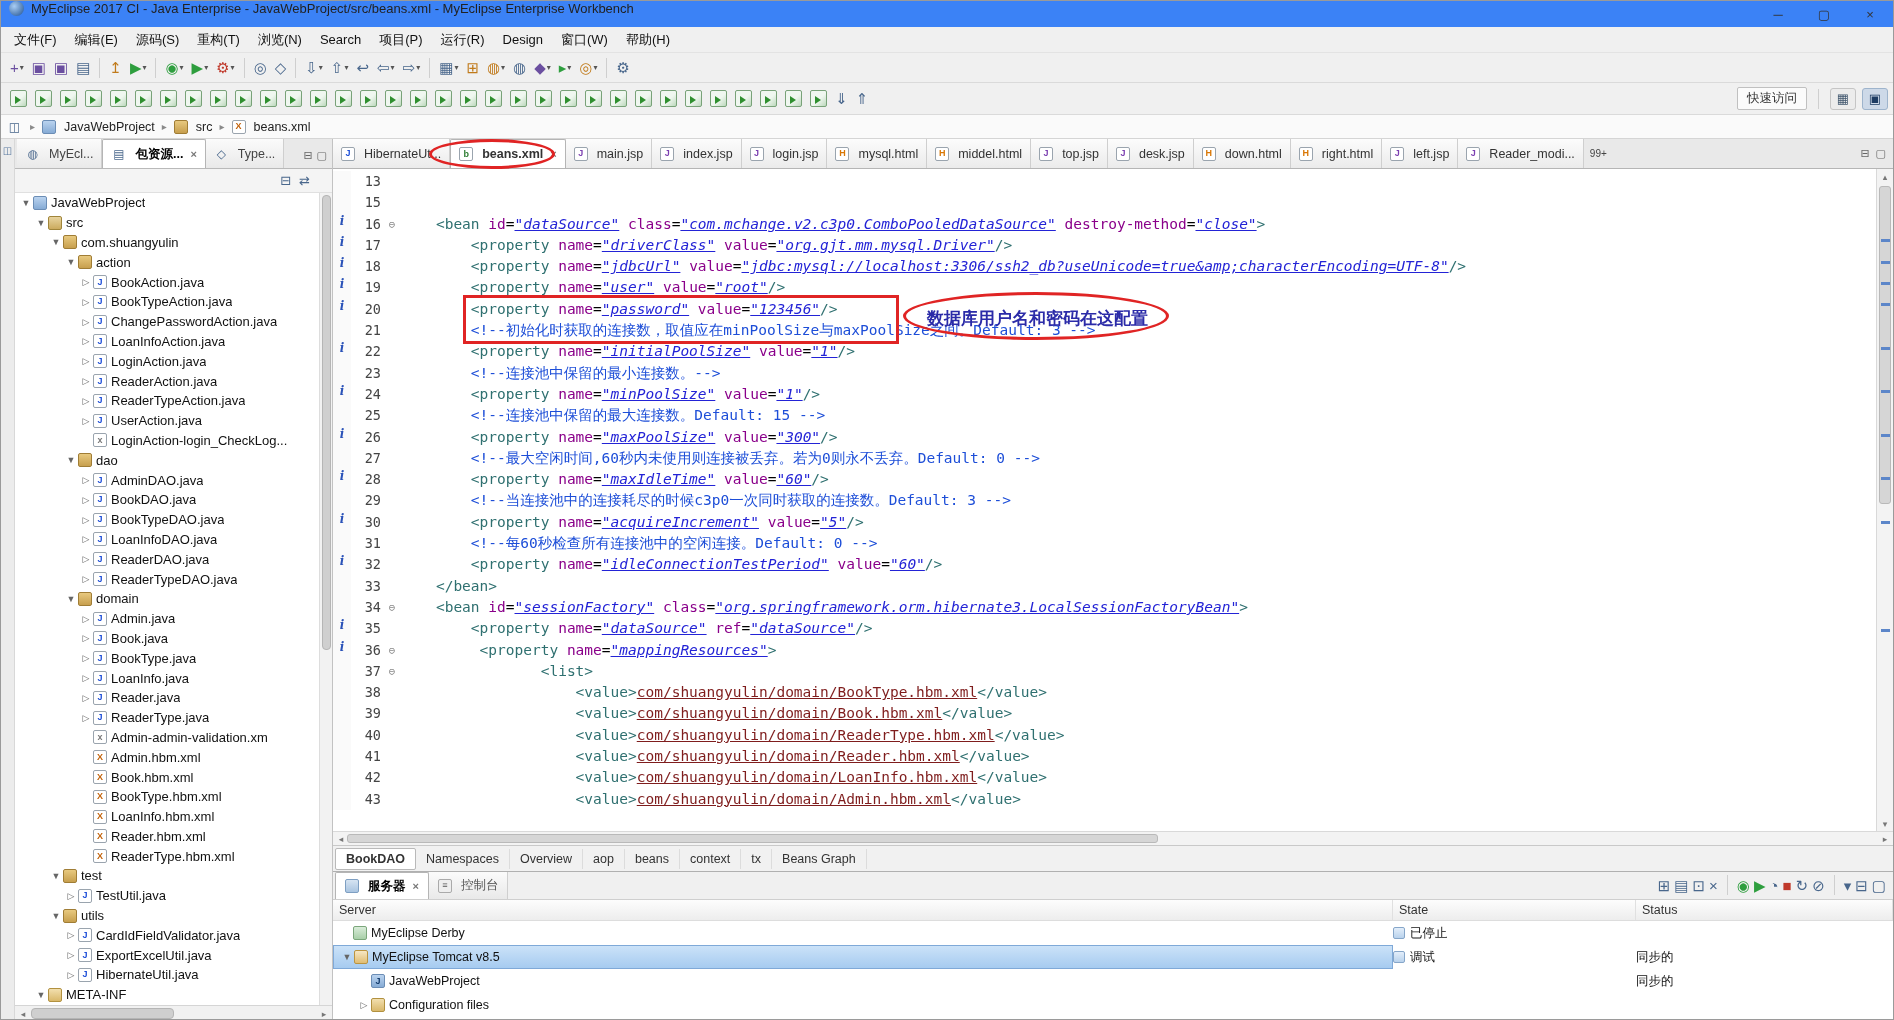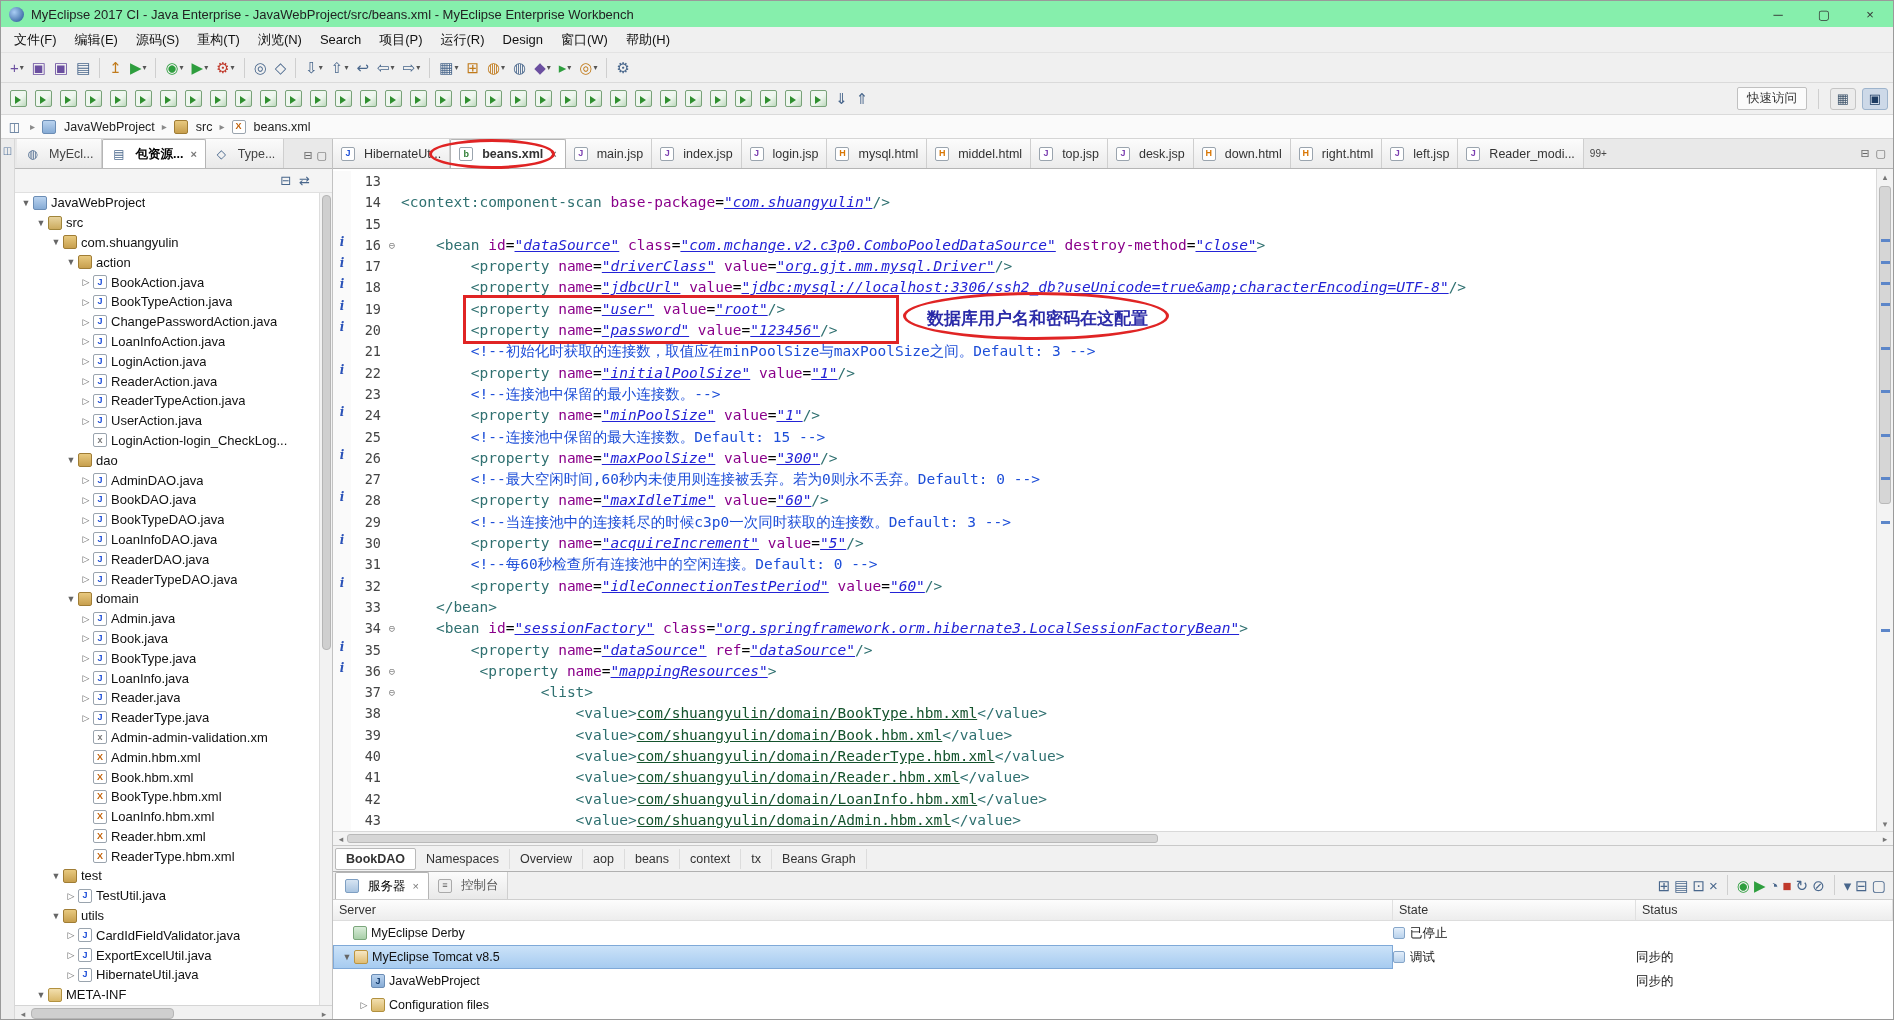--- a/index.html
+++ b/index.html
@@ -1,21 +1,21 @@
 <!DOCTYPE html>
 <html><head>
 <meta charset="utf-8">
 <style>
 *{box-sizing:border-box;margin:0;padding:0}
 html,body{background:#8a8a8a}
 body{font-family:"Liberation Sans","DejaVu Sans",sans-serif}
 .window{width:1894px;height:1020px;background:#f0f0f0;position:relative;overflow:hidden;border:1px solid #9a9a9a}
 
 
-.titlebar{height:26px;display:flex;align-items:center;background:#86efac}
+.titlebar{height:26px;display:flex;background:#3b82f6}
 .app-icon{width:15px;height:15px;margin:0 7px 0 8px;border-radius:50%;background:radial-gradient(circle at 35% 35%,#a9cdf4,#1d4f8f);flex:none}
 .title{font-size:13px;color:#222;white-space:nowrap}
 .win-controls{margin-left:auto;display:flex;height:100%}
 .win-btn{width:46px;display:flex;align-items:center;justify-content:center;font-size:13px;color:#333}
 
 
 .menubar{height:26px;display:flex;align-items:center;padding-left:4px;border-bottom:1px solid #e3e3e3;background:#f0f0f0}
 .menu-item{padding:3px 9px;font-size:13px;color:#111;white-space:nowrap}
 
 
@@ -92,21 +92,21 @@
 .code-scroll{flex:1;position:relative;overflow:hidden;background:#fff;padding-top:2px}
 .cl{display:flex;height:21.3px;line-height:21.3px;font-family:"DejaVu Sans Mono","Liberation Mono",monospace;font-size:14.5px;white-space:pre}
 .cm{width:18px;flex:none;background:#fafafa;text-align:center;font:italic bold 12px "DejaVu Serif",serif;color:#2a52b8}
 .cn{width:34px;flex:none;text-align:right;padding-right:4px;color:#444;font-size:13.5px;background:#fff}
 .cf{width:14px;flex:none;text-align:center;font-size:11px;color:#8a8a8a}
 .ct{flex:1;padding-left:2px;color:#000;overflow:hidden}
 .c-tag{color:#2f7070}
 .c-attr{color:#8a008a}
 .c-val{color:#2323d6;font-style:italic;text-decoration:underline}
 .c-com{color:#1d4ed8}
-.c-txt{color:#14532d;text-decoration:underline}
+.c-txt{color:#7f1d1d;text-decoration:underline}
 
 .vscroll{width:17px;flex:none;background:#f3f3f3;border-left:1px solid #d9d9d9;position:relative}
 .vs-arrow{height:15px;display:flex;align-items:center;justify-content:center;font-size:9px;color:#777}
 .vs-arrow.bot{position:absolute;bottom:0;width:100%}
 .vs-thumb{position:absolute;top:17px;left:2px;width:12px;height:318px;background:#d6d6d6;border:1px solid #b9b9b9;border-radius:3px}
 .vtick{position:absolute;right:3px;width:9px;height:3px;background:#5c86c9}
 
 .editor-hscroll{height:14px;background:#f3f3f3;border-top:1px solid #d9d9d9;display:flex;align-items:center;position:relative}
 .ehs-thumb{position:absolute;left:14px;top:2px;height:9px;width:52%;background:#d6d6d6;border:1px solid #b9b9b9;border-radius:3px}
 
@@ -117,21 +117,21 @@
 
 .red-rect{position:absolute;left:130px;top:126px;width:436px;height:49px;border:3px solid #e02424;z-index:6;pointer-events:none}
 .annot-text{position:absolute;left:594px;top:138px;font-size:17px;font-weight:bold;color:#2b2ba8;z-index:6;white-space:nowrap}
 .code-ellipse{position:absolute;left:570px;top:123px;width:266px;height:48px;border:3px solid #e02424;border-radius:50%;z-index:7;pointer-events:none}
 .tab-ellipse{position:absolute;left:96px;top:0;width:126px;height:30px;border:3px solid #e02424;border-radius:50%;z-index:9;pointer-events:none}
 
 
 .servers{height:150px;border-top:1px solid #b0b0b0;background:#fff;display:flex;flex-direction:column;overflow:hidden}
 .sv-tabbar{height:28px;background:#f0f0f0;display:flex;align-items:flex-end;border-bottom:1px solid #cfcfcf;padding-left:2px}
 .sv-tab{display:inline-flex;align-items:center;gap:5px;height:27px;padding:0 9px;font-size:12.5px;color:#555;background:linear-gradient(#fbfbfb,#e9e9e9);border-right:1px solid #cfcfcf}
-.sv-tab.act{background:#fff;border:1px solid #b5b5b5;border-bottom:none;border-radius:2px 2px 0 0;color:#000;font-weight:normal}
+.sv-tab.act{background:#fff;border:1px solid #b5b5b5;border-bottom:none;border-radius:2px 2px 0 0;color:#000;font-weight:bold}
 .sv-tools{margin-left:auto;display:flex;align-items:center;gap:4px;padding:0 7px 4px 0}
 .sv-header{height:22px;display:flex;background:linear-gradient(#fdfdfd,#ededed);border-bottom:1px solid #ddd;font-size:12.5px;color:#333}
 .svh{padding:3px 6px;border-right:1px solid #e0e0e0}
 .sc1{width:1060px}.sc2{width:243px}.sc3{flex:1}
 .srow{height:24px;display:flex;font-size:12.5px;color:#111}
 .scell{display:flex;align-items:center;height:100%;overflow:hidden;white-space:nowrap}
 .scell.sel{background:linear-gradient(#cbe2f8,#a6cbf0);border:1px solid #7fa9d8}
 .slab{overflow:hidden}
 .st-ic{width:12px;height:12px;background:linear-gradient(#e3eefa,#b9d2ec);border:1px solid #86a6c9;border-radius:2px;margin-right:5px;flex:none}
 </style>
@@ -706,21 +706,20 @@
           <span class="mini-btn">⊟</span>
           <span class="mini-btn">▢</span>
         </div>
         <div class="tab-ellipse"></div>
       </div>
 
       <div class="editor-body">
         <div class="code-scroll">
           <div id="code-lines">
               <div class="cl"><span class="cm"></span><span class="cn">13</span><span class="cf"></span><span class="ct"></span></div>
-              <div class="cl"><span class="cm"></span><span class="cn">14</span><span class="cf"></span><span class="ct"><span class="c-tag">&lt;context:component-scan</span> <span class="c-attr">base-package</span>=<span class="c-val">"com.shuangyulin"</span><span class="c-tag">/&gt;</span></span></div>
               <div class="cl"><span class="cm"></span><span class="cn">15</span><span class="cf"></span><span class="ct"></span></div>
               <div class="cl"><span class="cm">i</span><span class="cn">16</span><span class="cf">⊖</span><span class="ct">    <span class="c-tag">&lt;bean</span> <span class="c-attr">id</span>=<span class="c-val">"dataSource"</span> <span class="c-attr">class</span>=<span class="c-val">"com.mchange.v2.c3p0.ComboPooledDataSource"</span> <span class="c-attr">destroy-method</span>=<span class="c-val">"close"</span><span class="c-tag">&gt;</span></span></div>
               <div class="cl"><span class="cm">i</span><span class="cn">17</span><span class="cf"></span><span class="ct">        <span class="c-tag">&lt;property</span> <span class="c-attr">name</span>=<span class="c-val">"driverClass"</span> <span class="c-attr">value</span>=<span class="c-val">"org.gjt.mm.mysql.Driver"</span><span class="c-tag">/&gt;</span></span></div>
               <div class="cl"><span class="cm">i</span><span class="cn">18</span><span class="cf"></span><span class="ct">        <span class="c-tag">&lt;property</span> <span class="c-attr">name</span>=<span class="c-val">"jdbcUrl"</span> <span class="c-attr">value</span>=<span class="c-val">"jdbc:mysql://localhost:3306/ssh2_db?useUnicode=true&amp;amp;characterEncoding=UTF-8"</span><span class="c-tag">/&gt;</span></span></div>
               <div class="cl"><span class="cm">i</span><span class="cn">19</span><span class="cf"></span><span class="ct">        <span class="c-tag">&lt;property</span> <span class="c-attr">name</span>=<span class="c-val">"user"</span> <span class="c-attr">value</span>=<span class="c-val">"root"</span><span class="c-tag">/&gt;</span></span></div>
               <div class="cl"><span class="cm">i</span><span class="cn">20</span><span class="cf"></span><span class="ct">        <span class="c-tag">&lt;property</span> <span class="c-attr">name</span>=<span class="c-val">"password"</span> <span class="c-attr">value</span>=<span class="c-val">"123456"</span><span class="c-tag">/&gt;</span></span></div>
               <div class="cl"><span class="cm"></span><span class="cn">21</span><span class="cf"></span><span class="ct">        <span class="c-com">&lt;!--初始化时获取的连接数，取值应在minPoolSize与maxPoolSize之间。Default: 3 --&gt;</span></span></div>
               <div class="cl"><span class="cm">i</span><span class="cn">22</span><span class="cf"></span><span class="ct">        <span class="c-tag">&lt;property</span> <span class="c-attr">name</span>=<span class="c-val">"initialPoolSize"</span> <span class="c-attr">value</span>=<span class="c-val">"1"</span><span class="c-tag">/&gt;</span></span></div>
               <div class="cl"><span class="cm"></span><span class="cn">23</span><span class="cf"></span><span class="ct">        <span class="c-com">&lt;!--连接池中保留的最小连接数。--&gt;</span></span></div>
               <div class="cl"><span class="cm">i</span><span class="cn">24</span><span class="cf"></span><span class="ct">        <span class="c-tag">&lt;property</span> <span class="c-attr">name</span>=<span class="c-val">"minPoolSize"</span> <span class="c-attr">value</span>=<span class="c-val">"1"</span><span class="c-tag">/&gt;</span></span></div>

